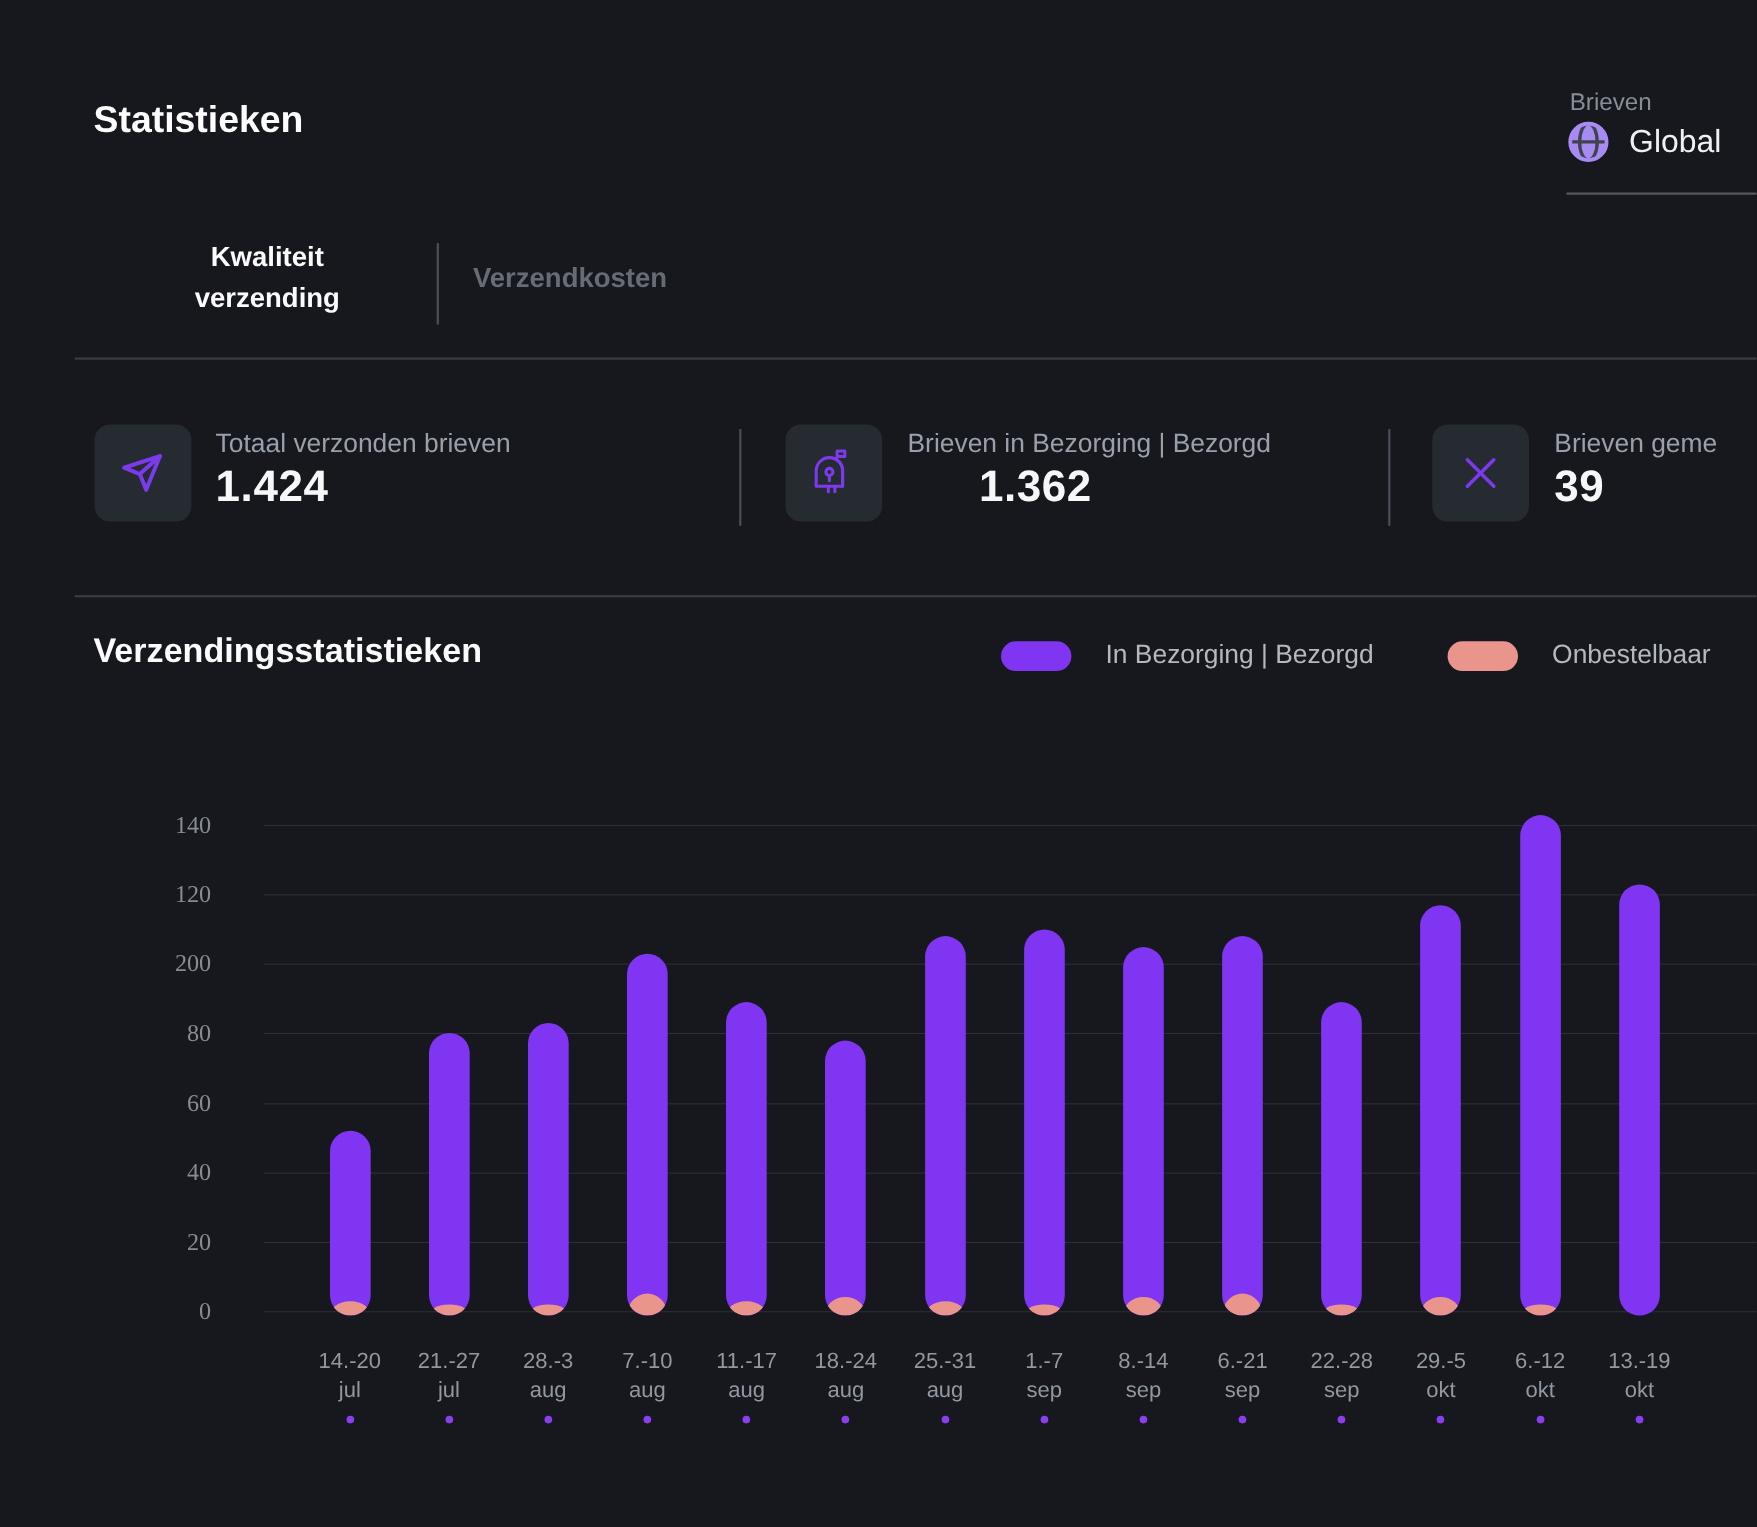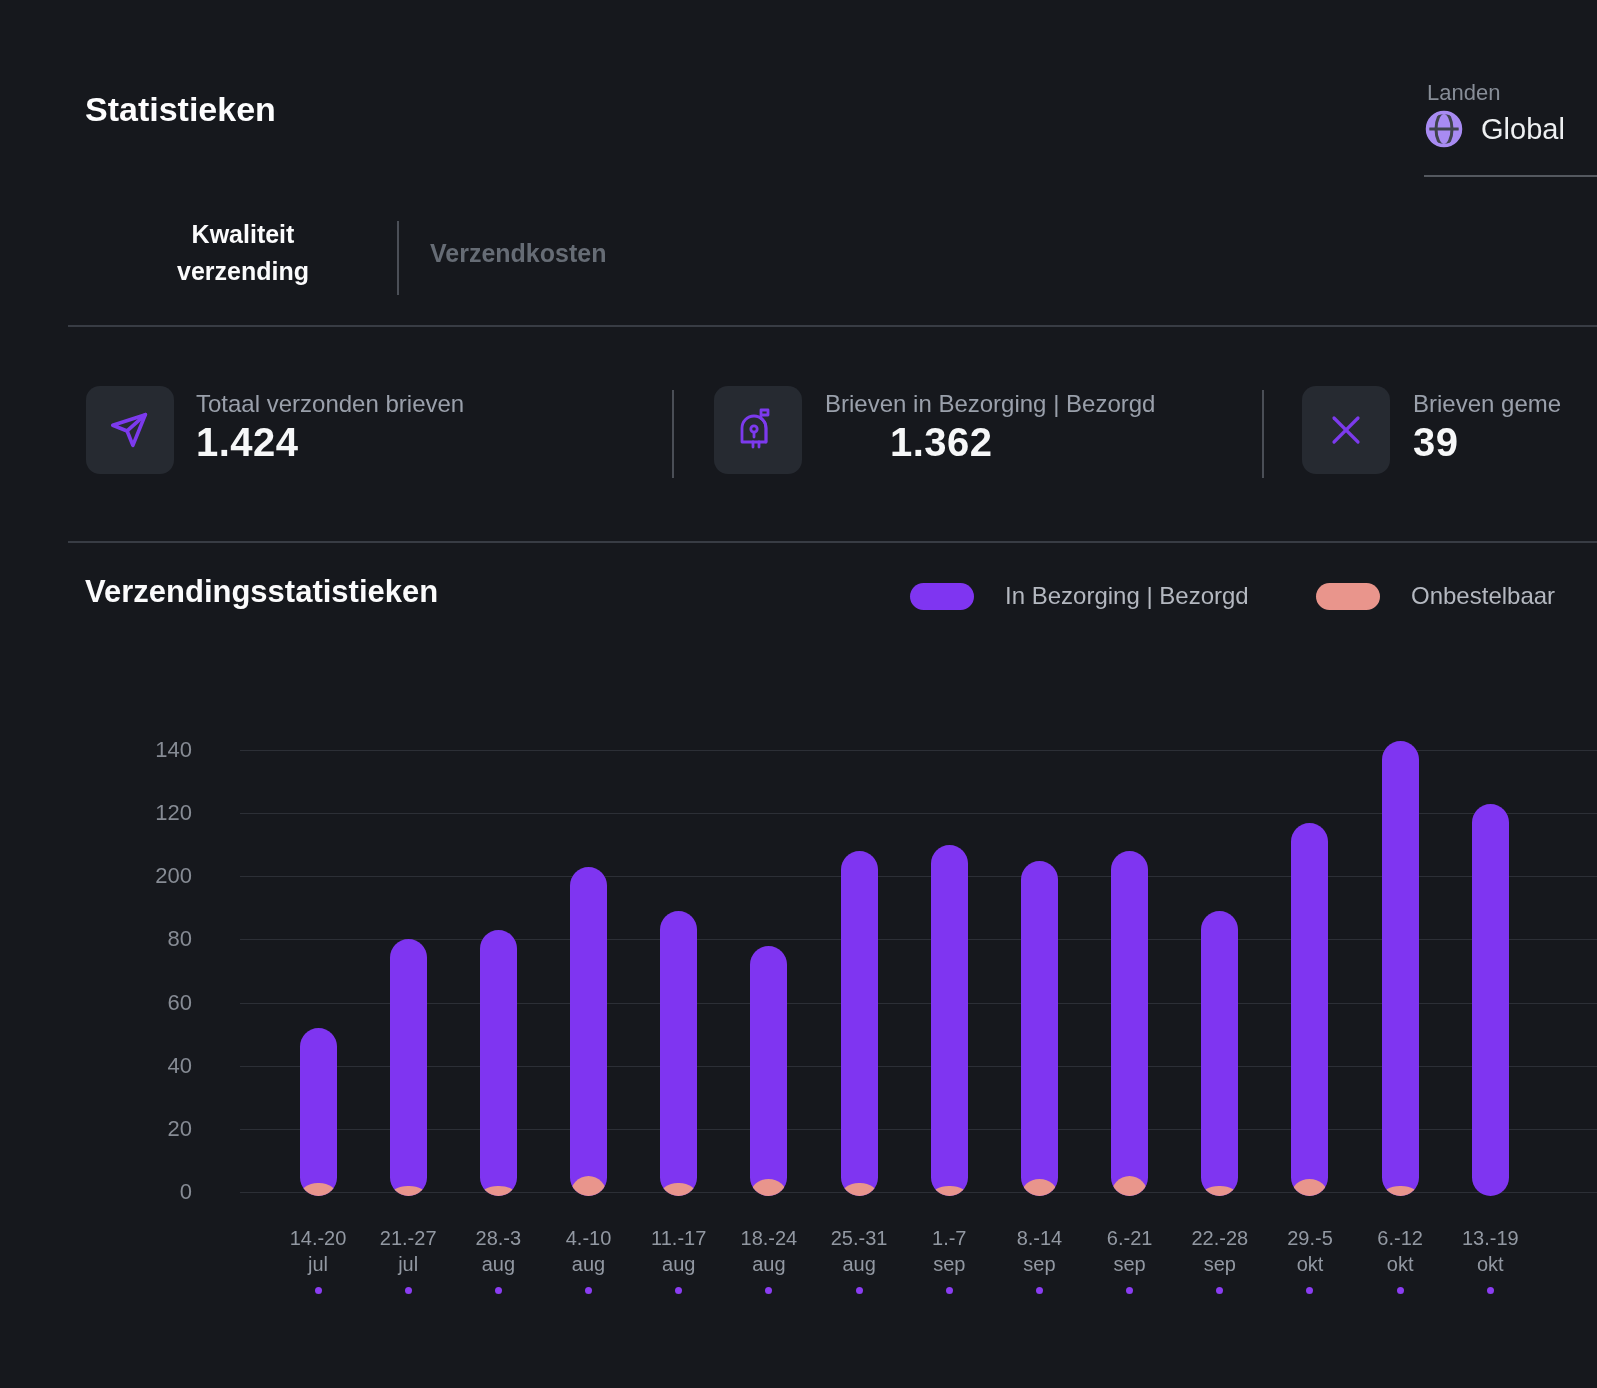--- a/index.html
+++ b/index.html
@@ -47,34 +47,34 @@
   .section-title { left:85px; top:574px; font-size:31px; font-weight:700; color:#fbfbfc; }
 
   .legend-item { top:582px; display:flex; align-items:center; gap:18px; cursor:pointer; }
   .legend-item.l1 { left:910px; } .legend-item.l2 { left:1316px; }
   .legend-pill { width:64px; height:27px; border-radius:14px; }
   .legend-label { font-size:24px; color:#b4b8c0; white-space:nowrap;margin-left:13px; }
 
   .chart { left:0; top:690px; width:1597px; height:698px; }
   .gridline { position:absolute; left:240px; width:1357px; height:1px; background:#2c2f36; }
   .ytick { position:absolute; left:100px; width:92px; text-align:right;
-           font-size:22px; line-height:26px; color:#868b94; }
+           font-size:22px; line-height:26px; color:#868b94;font-family:Liberation Serif, serif; }
   .bar { position:absolute; width:37px; border-radius:18.5px; overflow:hidden; cursor:pointer; }
   .bar-undeliverable { position:absolute; left:0; right:0; bottom:0;
                        border-radius:50% 50% 0 0 / 100% 100% 0 0; }
   .xtick { position:absolute; width:100px; top:535px; text-align:center;
            font-size:20px; line-height:26px; color:#9298a2; white-space:pre-line; }
   .xdot { position:absolute; top:597px; width:7px; height:7px; border-radius:50%; background:#8b3df2; }
 </style>
 </head>
 <body>
 
 <div class="abs page-title">Statistieken</div>
 
-<div class="abs landen-label">Landen</div>
+<div class="abs landen-label">Brieven</div>
 <div class="abs landen-row">
   <span style="display:inline-flex;">
     <svg width="42" height="42" viewBox="0 0 42 42">
       <circle cx="21" cy="21" r="16.5" fill="#a88bf2"></circle>
       <g stroke="#3f434c" stroke-width="3" fill="none">
         <line x1="4.5" y1="21" x2="37.5" y2="21"></line>
         <ellipse cx="21" cy="21" rx="8" ry="16.5"></ellipse>
       </g>
       <circle cx="21" cy="21" r="16.5" fill="none" stroke="#a88bf2" stroke-width="3.5"></circle>
     </svg>
@@ -174,21 +174,21 @@
     <div class="xdot" style="left: 404.68px;"></div>
     <div class="bar" style="left: 479.86px; top: 239.957px; height: 266.043px; background: rgb(127, 53, 241);">
       <div class="bar-undeliverable" style="height: 10.3143px; background: rgb(233, 149, 140);"></div>
     </div>
     <div class="xtick" style="left: 448.36px;">28.-3
 aug</div>
     <div class="xdot" style="left: 494.86px;"></div>
     <div class="bar" style="left: 570.04px; top: 176.814px; height: 329.186px; background: rgb(127, 53, 241);">
       <div class="bar-undeliverable" style="height: 19.7857px; background: rgb(233, 149, 140);"></div>
     </div>
-    <div class="xtick" style="left: 538.54px;">4.-10
+    <div class="xtick" style="left: 538.54px;">7.-10
 aug</div>
     <div class="xdot" style="left: 585.04px;"></div>
     <div class="bar" style="left: 660.22px; top: 221.014px; height: 284.986px; background: rgb(127, 53, 241);">
       <div class="bar-undeliverable" style="height: 13.4714px; background: rgb(233, 149, 140);"></div>
     </div>
     <div class="xtick" style="left: 628.72px;">11.-17
 aug</div>
     <div class="xdot" style="left: 675.22px;"></div>
     <div class="bar" style="left: 750.4px; top: 255.743px; height: 250.257px; background: rgb(127, 53, 241);">
       <div class="bar-undeliverable" style="height: 16.6286px; background: rgb(233, 149, 140);"></div>

